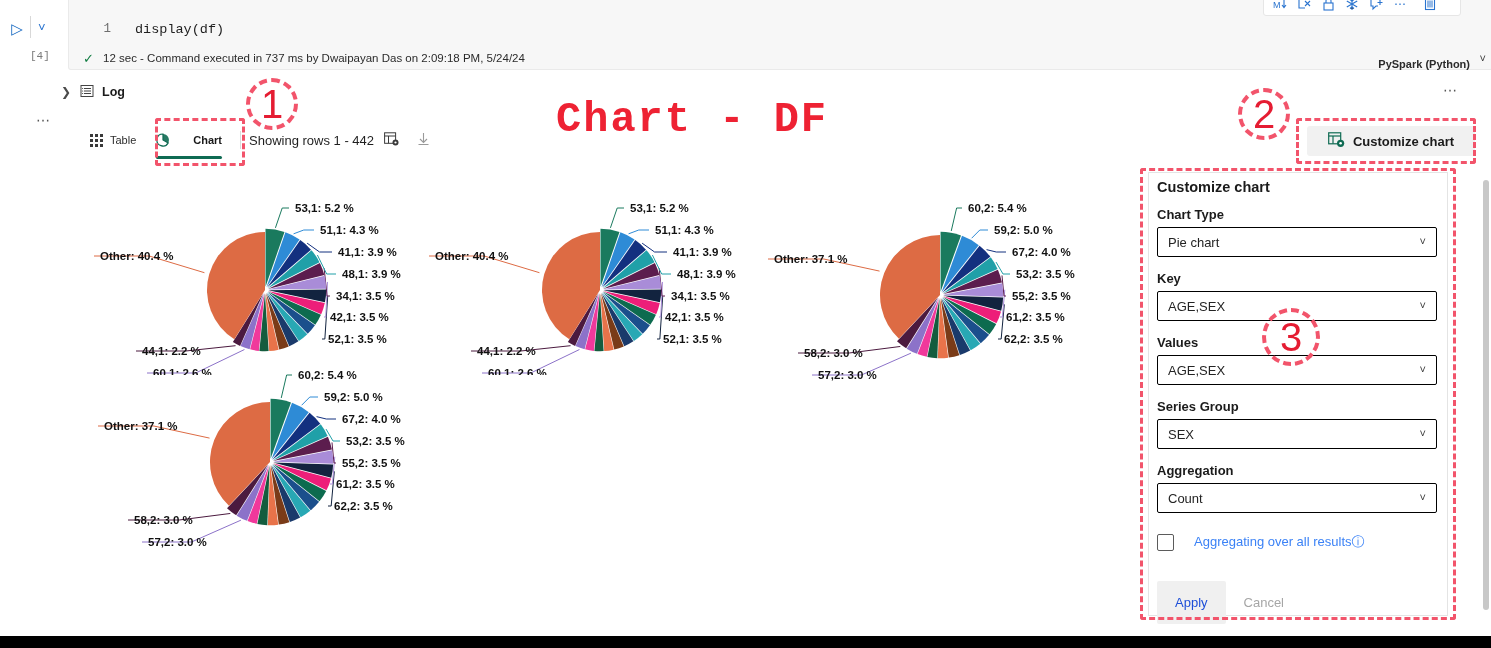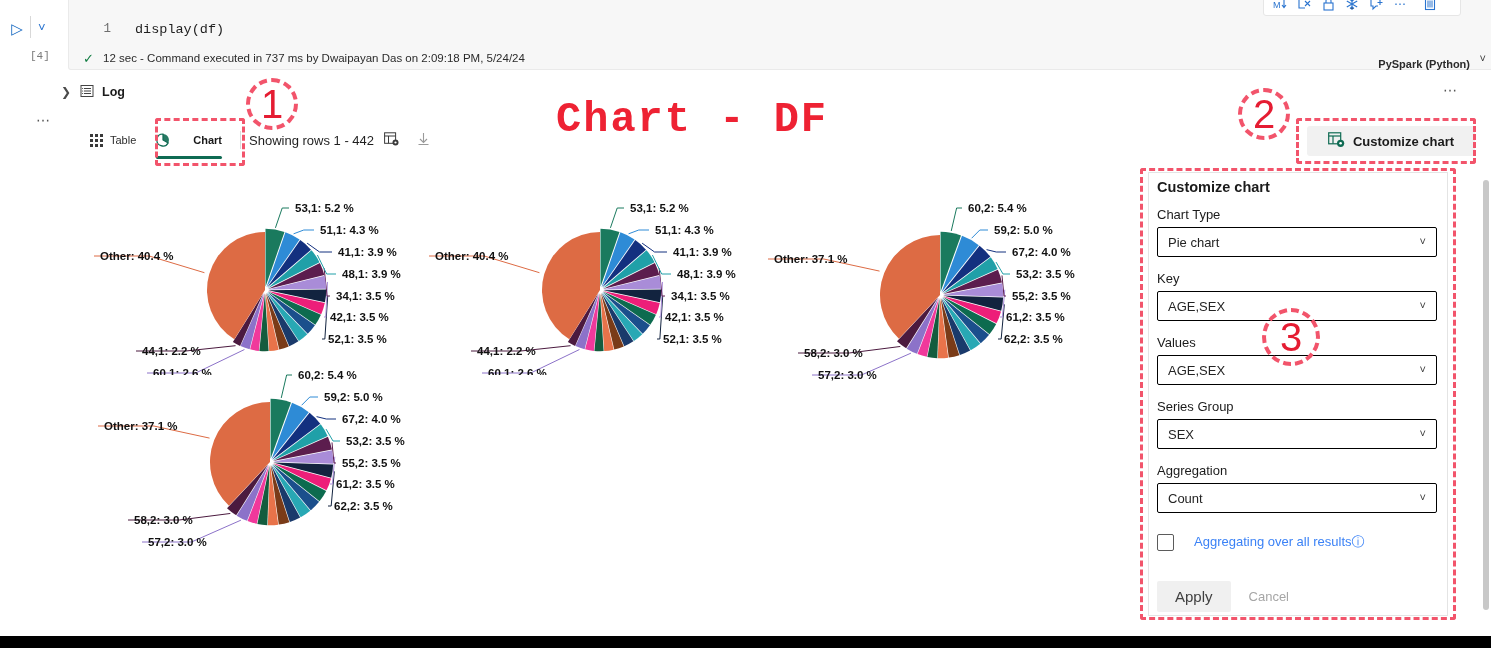--- a/index.html
+++ b/index.html
@@ -71,33 +71,33 @@
   
   .cc-btn { position:absolute; left:1307px; top:126px; width:168px; height:30px;
     background:#f1f1f1; border:none; border-radius:3px;
     display:flex; align-items:center; justify-content:center; gap:8px; cursor:pointer; }
   .cc-btn-label { font-size:13px; font-weight:bold; color:#1b1b1b; }
 
   
   .panel { position:absolute; left:1148px; top:172px; width:300px; height:444px;
     background:#fff; border:1px solid #e4e4e4; }
   .panel-title { position:absolute; left:8px; top:6px; font-size:14.5px; font-weight:bold; color:#1b1b1b; }
-  .fld-label { font-size:13px; font-weight:normal; color:#1b1b1b; margin:0 0 5px 8px; }
+  .fld-label { font-size:13px; font-weight:bold; color:#1b1b1b; margin:0 0 5px 8px; }
   .fld { position:relative; margin:0 10px 0 8px; height:30px; border:1px solid #000000;
     background:#fff; border-radius:2px; display:flex; align-items:center; cursor:pointer; }
   .fld-val { font-size:13px; color:#242424; padding-left:10px; }
   .fld-chev { position:absolute; right:10px; top:7px; font-size:11px; color:#3a3a3a; }
   .fld-group { position:absolute; left:0; width:100%; }
 
   .chk-row { position:absolute; left:8px; top:360px; display:flex; align-items:center; }
   .chkbox { width:17px; height:17px; border:1px solid #5b5b5b; background:#fff; border-radius:2px; }
   .chk-label { font-size:13px; color:#3b82f6; margin-left:20px; }
 
   .btn-row { position:absolute; left:8px; top:408px; display:flex; align-items:center; gap:6px; }
-  .apply-btn { background:#f0f0f0; border:none; padding:7px 18px; font-size:15px; color:#404040;
+  .apply-btn { background:#f0f0f0; border:none; padding:14px 18px; font-size:13px; color:#1d4ed8;
     border-radius:2px; font-family:inherit; cursor:default; }
   .cancel-btn { background:transparent; border:none; padding:7px 12px; font-size:13px; color:#a6a6a6;
     font-family:inherit; cursor:pointer; }
 
   
   .ann-box { position:absolute; border:3px dashed #f2546b; border-radius:3px; pointer-events:none; }
   .ann-circ { position:absolute; border:4px dashed #f2546b; border-radius:50%;
     display:flex; align-items:center; justify-content:center;
     color:#e51c32; font-size:40px; font-weight:normal;
     font-family:"Liberation Sans", sans-serif; pointer-events:none; }

